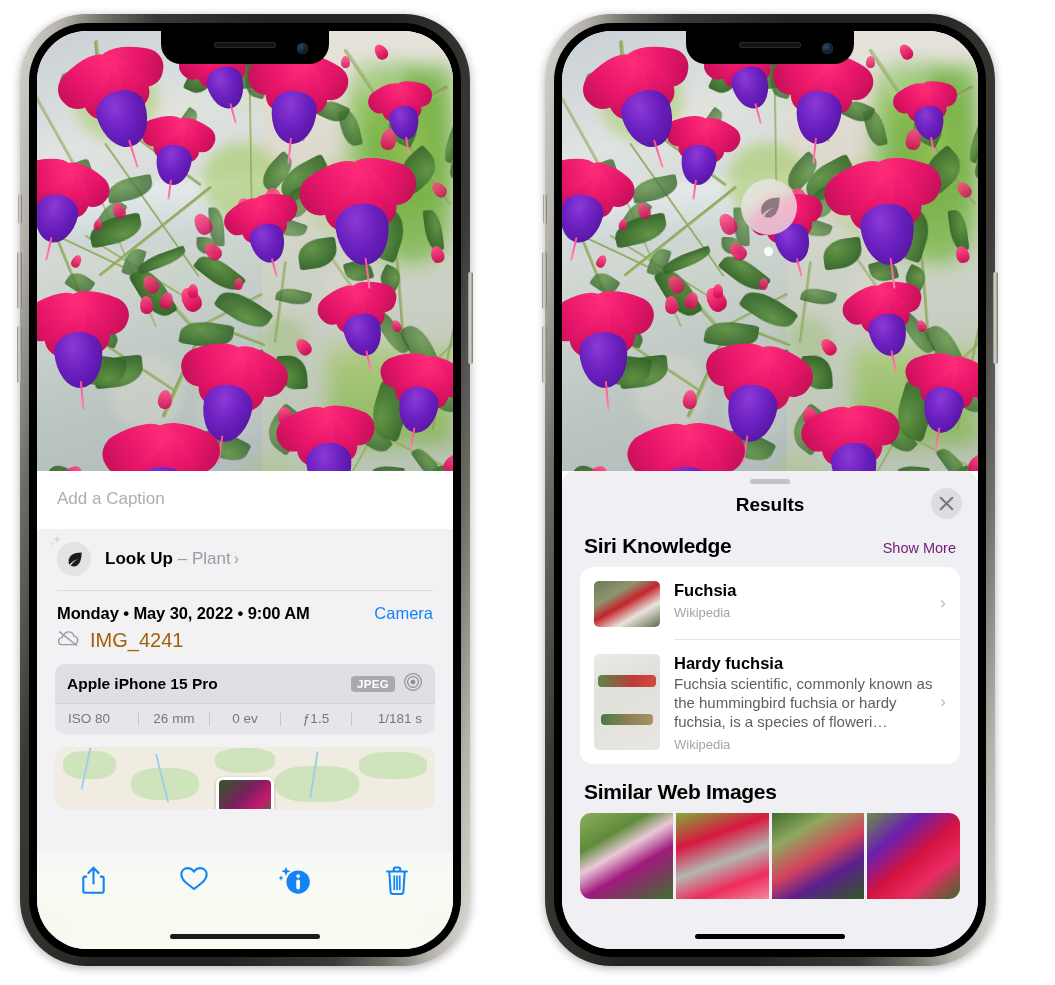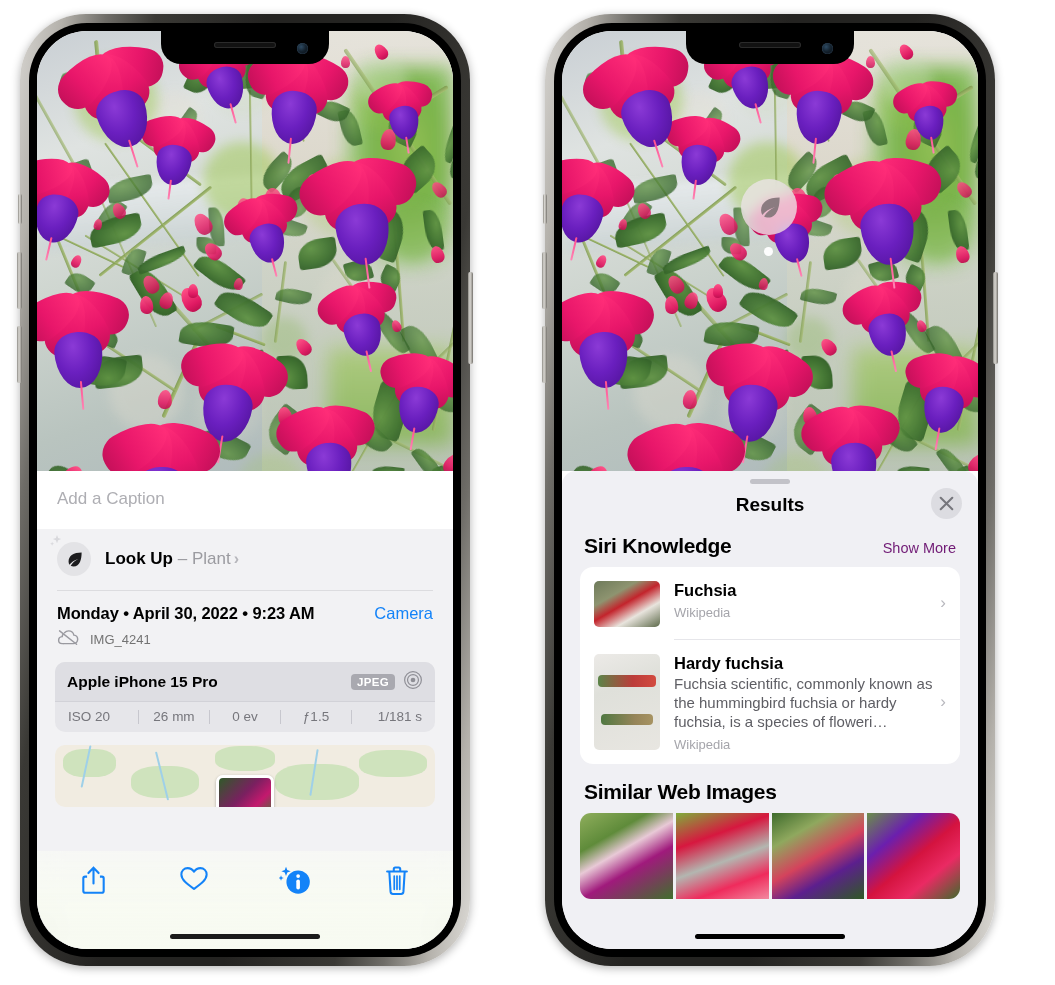--- a/index.html
+++ b/index.html
@@ -87,21 +87,21 @@
   .spark{position:absolute;left:-9px;top:-9px;}
   .lk-text{font-size:17px;color:#000;font-weight:700;}
   .lk-text .sub{font-weight:400;color:#9b9ba0;text-align:right;}
   .lk-chev{color:#b6b6bb;font-size:16px;margin-left:3px;}
   .divider{height:1px;background:#dcdcdf;margin:0 20px;}
 
   .datetime{display:flex;align-items:baseline;justify-content:space-between;padding:13px 20px 2px;}
   .dt-main{font-size:16.5px;font-weight:700;color:#000;letter-spacing:-.1px;}
   .adjust{font-size:16.5px;color:#1383f8;}
   .filerow{display:flex;align-items:center;gap:10px;padding:4px 20px 12px;}
-  .filename{font-size:13px;color:#737373;}
+  .filename{font-size:20px;color:#a16207;}
 
   .metacard{margin:0 18px;border-radius:10px;overflow:hidden;background:#e6e6ea;font-size:15px;}
   .mc-head{display:flex;align-items:center;justify-content:space-between;
            padding:8px 12px;background:#dedee3;}
   .mc-dev{font-weight:700;color:#000;font-size:15.5px;}
   .mc-right{display:flex;align-items:center;gap:8px;}
   .badge-jpeg{background:#a9a9b0;color:#fff;font-size:11.5px;font-weight:600;
               padding:2px 6px;border-radius:4px;letter-spacing:.3px;}
   .mc-body{padding:8px 12px 6px;}
   .mc-line{color:#6d6d73;font-size:15px;line-height:1.55;}
@@ -481,21 +481,21 @@
           </span>
         </div>
         <div class="lk-text">
           <span>Look Up</span><span class="sub"> <span>–</span> <span>Plant</span></span><span class="lk-chev">›</span>
         </div>
       </div>
 
       <div class="divider"></div>
 
       <div class="datetime">
-        <div class="dt-main">Monday • April 30, 2022 • 9:23 AM</div>
+        <div class="dt-main">Monday • May 30, 2022 • 9:00 AM</div>
         <div class="adjust">Camera</div>
       </div>
 
       <div class="filerow">
         <span>
           <svg width="23" height="17" viewBox="0 0 26 20">
             <path d="M7.2 17.2h11.3c3 0 5.3-2.2 5.3-5 0-2.6-1.9-4.7-4.5-5-.6-2.9-3.1-5-6.2-5-1.9 0-3.6.8-4.8 2.1" fill="none" stroke="#9a9aa0" stroke-width="1.7" stroke-linecap="round"></path>
             <path d="M6.6 6.2A5 5 0 0 0 5.6 9C3.2 9.2 1.4 11 1.4 13.3c0 2.2 1.7 3.9 4 3.9h1.8" fill="none" stroke="#9a9aa0" stroke-width="1.7" stroke-linecap="round"></path>
             <path d="M2.5 2.2L22.5 18" stroke="#9a9aa0" stroke-width="1.7" stroke-linecap="round"></path>
           </svg>
@@ -511,21 +511,21 @@
             <span>
               <svg width="20" height="20" viewBox="0 0 22 22">
                 <circle cx="11" cy="11" r="9.2" fill="none" stroke="#8e8e95" stroke-width="1.3"></circle>
                 <circle cx="11" cy="11" r="6" fill="none" stroke="#8e8e95" stroke-width="1.3"></circle>
                 <circle cx="11" cy="11" r="2.6" fill="#8e8e95"></circle>
               </svg>
             </span>
           </div>
         </div>
         <div class="mc-exif">
-          <span>ISO 20</span>
+          <span>ISO 80</span>
           <span class="sepbar"></span>
           <span>26 mm</span>
           <span class="sepbar"></span>
           <span>0 ev</span>
           <span class="sepbar"></span>
           <span>ƒ1.5</span>
           <span class="sepbar"></span>
           <span>1/181 s</span>
         </div>
       </div>

